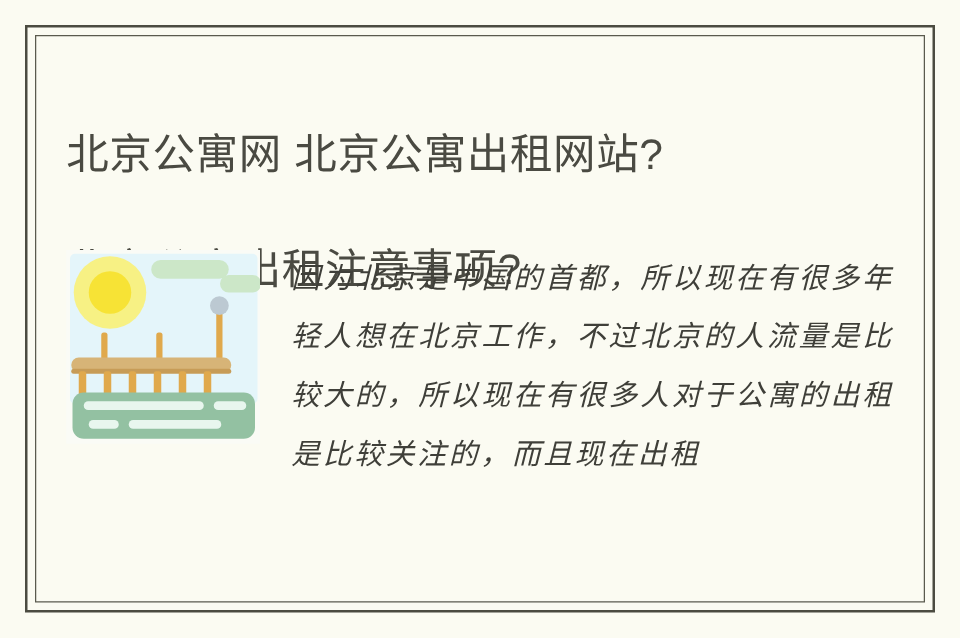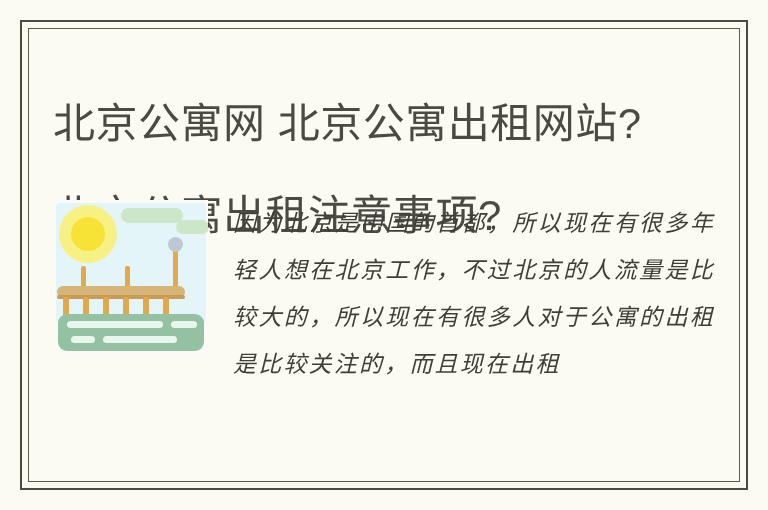--- a/index.html
+++ b/index.html
@@ -46,21 +46,21 @@
   #content {
     position: absolute;
     left: 53px;
     top: 55px;
     width: 662px;
     height: 400px;
   }
 
   #title {
     color: #4A4A42;
-    font-size: 42px;
+    font-size: 34px;
     line-height: 46px;
     letter-spacing: 0.5px;
     font-weight: 400;
     white-space: pre-line;
     margin: 0;
     padding: 0;
   }
   .title-line {
     display: block;
   }

